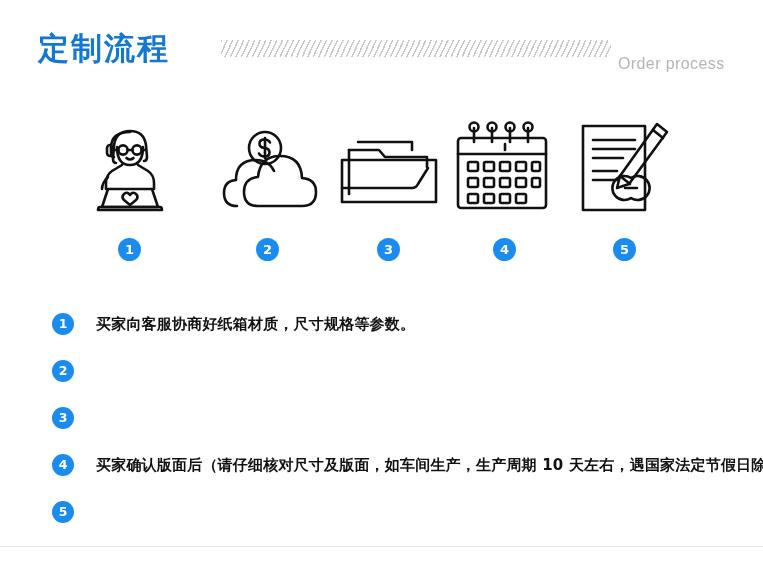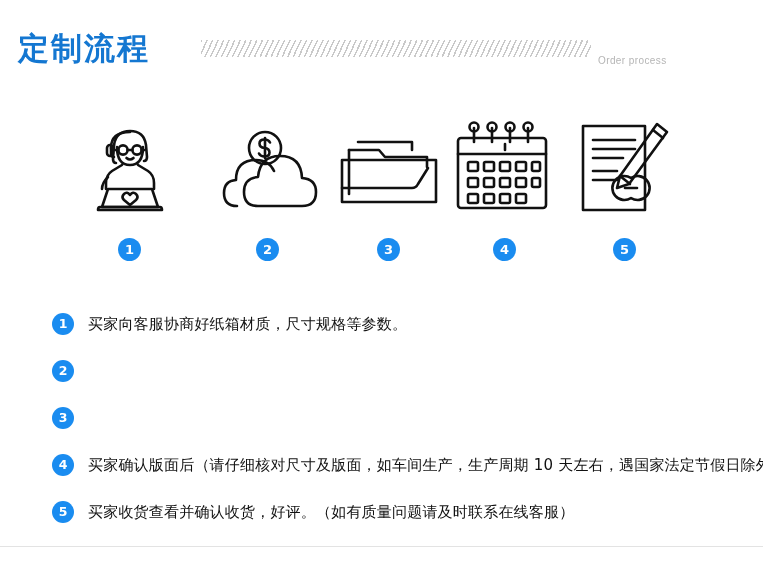--- a/index.html
+++ b/index.html
@@ -17,21 +17,21 @@
   .page {
     position: relative;
     width: 763px;
     height: 569px;
     box-sizing: border-box;
   }
 
   
   .header {
     position: absolute;
-    left: 18px;
+    left: 38px;
     top: 28px;
     width: 700px;
     height: 50px;
   }
   .title-cn {
     position: absolute;
     left: 0;
     top: 0;
     font-size: 31px;
     font-weight: bold;
@@ -51,21 +51,21 @@
       #c9c9c9 0px,
       #c9c9c9 1.4px,
       #ffffff 1.4px,
       #ffffff 5.0px
     );
   }
   .title-en {
     position: absolute;
     left: 580px;
     top: 27px;
-    font-size: 10px;
+    font-size: 16px;
     color: #b5b5b5;
     letter-spacing: .4px;
     white-space: nowrap;
   }
 
   
   .icon-row {
     position: absolute;
     left: 40px;
     top: 112px;
@@ -124,27 +124,28 @@
     background: #1a8cf0;
     color: #fff;
     font-size: 12.5px;
     line-height: 22px;
     text-align: center;
     font-weight: bold;
     font-family: "DejaVu Sans", "Liberation Sans", sans-serif;
     margin-top: 1px;
   }
   .step .txt {
-    margin-left: 14px;
+    margin-left: 22px;
     font-size: 15px;
     line-height: 24px;
     color: #111111;
     font-family: "DejaVu Sans", "Liberation Sans", sans-serif;
     letter-spacing: .2px;
     white-space: nowrap;
+    font-weight: bold;
   }
 
   .footer-rule {
     position: absolute;
     left: 0;
     bottom: 22px;
     width: 763px;
     height: 1px;
     background: #e3e3e3;
   }
@@ -308,18 +309,17 @@
       <div class="bullet">3</div>
     </div>
 
     <div class="step">
       <div class="bullet">4</div>
       <div class="txt">买家确认版面后（请仔细核对尺寸及版面，如车间生产，生产周期 10 天左右，遇国家法定节假日除外）</div>
     </div>
 
     <div class="step">
       <div class="bullet">5</div>
-      <div class="txt">买家收货查看并确认收货，好评。（如有质量问题请及时联系在线客服）</div>
     </div>
   </div>
 
   <div class="footer-rule"></div>
 </div>
 
 </body></html>

